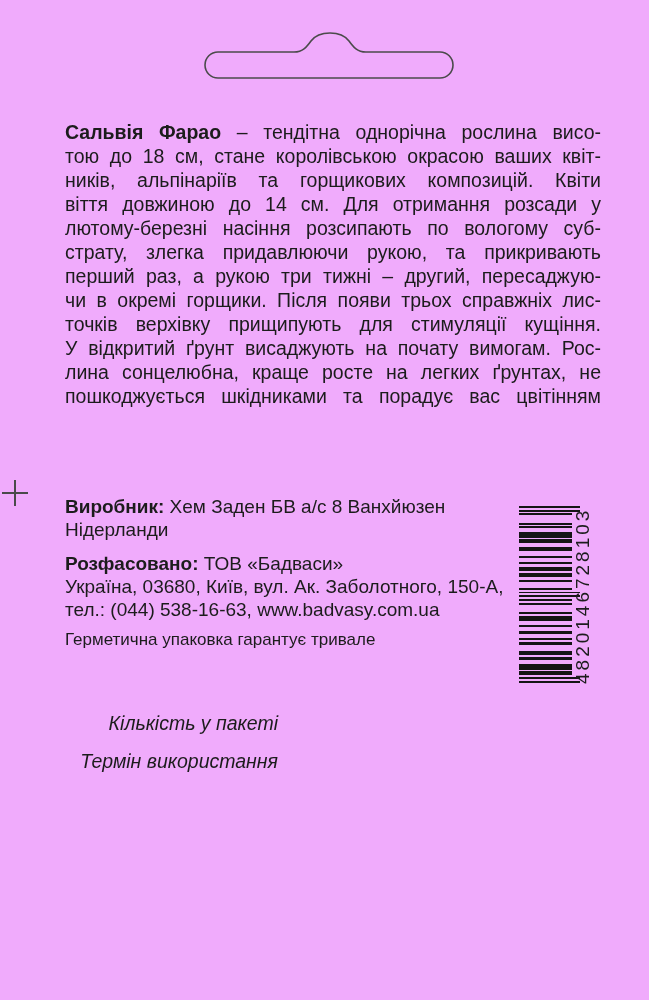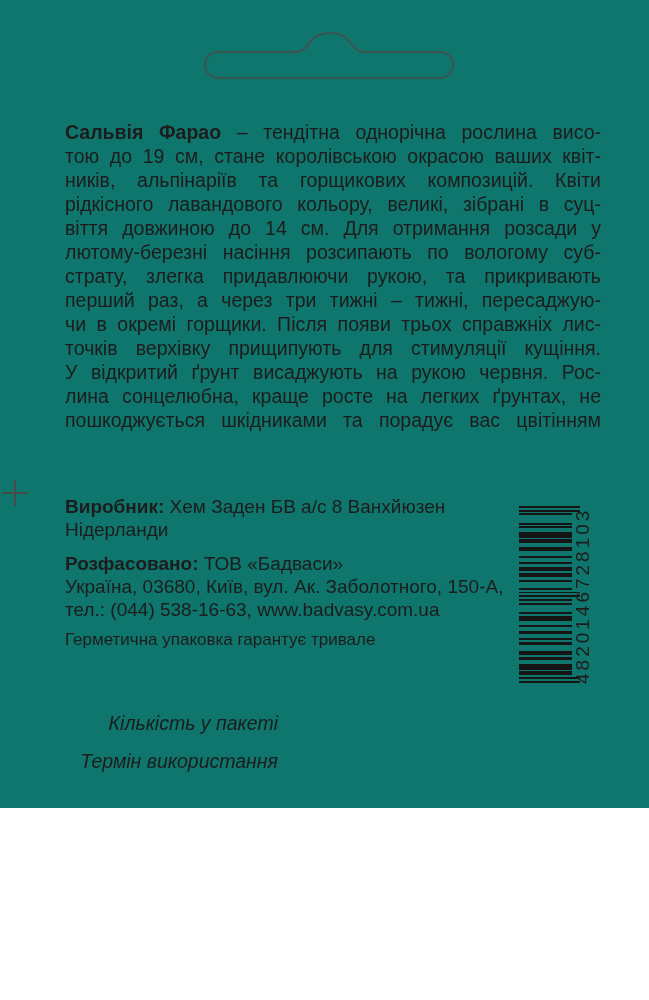--- a/index.html
+++ b/index.html
@@ -1,17 +1,17 @@
 <!DOCTYPE html>
 <html><head>
 <meta charset="utf-8">
 <style>
   html,body{margin:0;padding:0;background:#ffffff;}
   .sheet{
-    position:relative;width:649px;height:808px;background:#0f766e;overflow:hidden;
+    position:relative;width:649px;height:1000px;background:#f0abfc;overflow:hidden;
     font-family:"Liberation Sans",sans-serif;color:#1c1c1c;
   }
   
   .euro-slot{position:absolute;left:200px;top:28px;width:260px;height:56px;}
   
   .plus-h{position:absolute;left:2px;top:492px;width:26px;height:2px;background:#4a4a4a;}
   .plus-v{position:absolute;left:14px;top:480px;width:2px;height:26px;background:#4a4a4a;}
   
   .description{position:absolute;left:65px;top:120px;width:536px;font-size:19.5px;line-height:24px;color:#1c1c1c;}
   .dline{text-align:justify;text-align-last:justify;}
@@ -47,30 +47,29 @@
   <svg class="euro-slot" viewBox="0 0 260 56">
     <path d="M 18 24 H 94 C 103 24 107 18.5 111 13 C 115.5 7 121 5 130 5 C 139 5 144.5 7 149 13 C 153 18.5 157 24 166 24 H 240 A 13 13 0 0 1 240 50 H 18 A 13 13 0 0 1 18 24 Z" fill="none" stroke="#4b4b4b" stroke-width="1.6"></path>
   </svg>
 
   <div class="plus-h"></div>
   <div class="plus-v"></div>
 
   <div class="description">
     <div class="dline"><b>Сальвія Фарао</b><span> – тендітна однорічна рослина висо-</span></div>
     <div id="desc-lines">
-        <div class="dline">тою до 19 см, стане королівською окрасою ваших квіт-</div>
+        <div class="dline">тою до 18 см, стане королівською окрасою ваших квіт-</div>
         <div class="dline">ників, альпінаріїв та горщикових композицій. Квіти</div>
-        <div class="dline">рідкісного лавандового кольору, великі, зібрані в суц-</div>
         <div class="dline">віття довжиною до 14 см. Для отримання розсади у</div>
         <div class="dline">лютому-березні насіння розсипають по вологому суб-</div>
         <div class="dline">страту, злегка придавлюючи рукою, та прикривають</div>
-        <div class="dline">перший раз, а через три тижні – тижні, пересаджую-</div>
+        <div class="dline">перший раз, а рукою три тижні – другий, пересаджую-</div>
         <div class="dline">чи в окремі горщики. Після появи трьох справжніх лис-</div>
         <div class="dline">точків верхівку прищипують для стимуляції кущіння.</div>
-        <div class="dline">У відкритий ґрунт висаджують на рукою червня. Рос-</div>
+        <div class="dline">У відкритий ґрунт висаджують на почату вимогам. Рос-</div>
         <div class="dline">лина сонцелюбна, краще росте на легких ґрунтах, не</div>
         <div class="dline">пошкоджується шкідниками та порадує вас цвітінням</div>
       </div>
   </div>
 
   <div class="producer">
     <div><b>Виробник:</b><span> Хем Заден БВ а/с 8 Ванхйюзен</span></div>
     <div>Нідерланди</div>
   </div>
 

